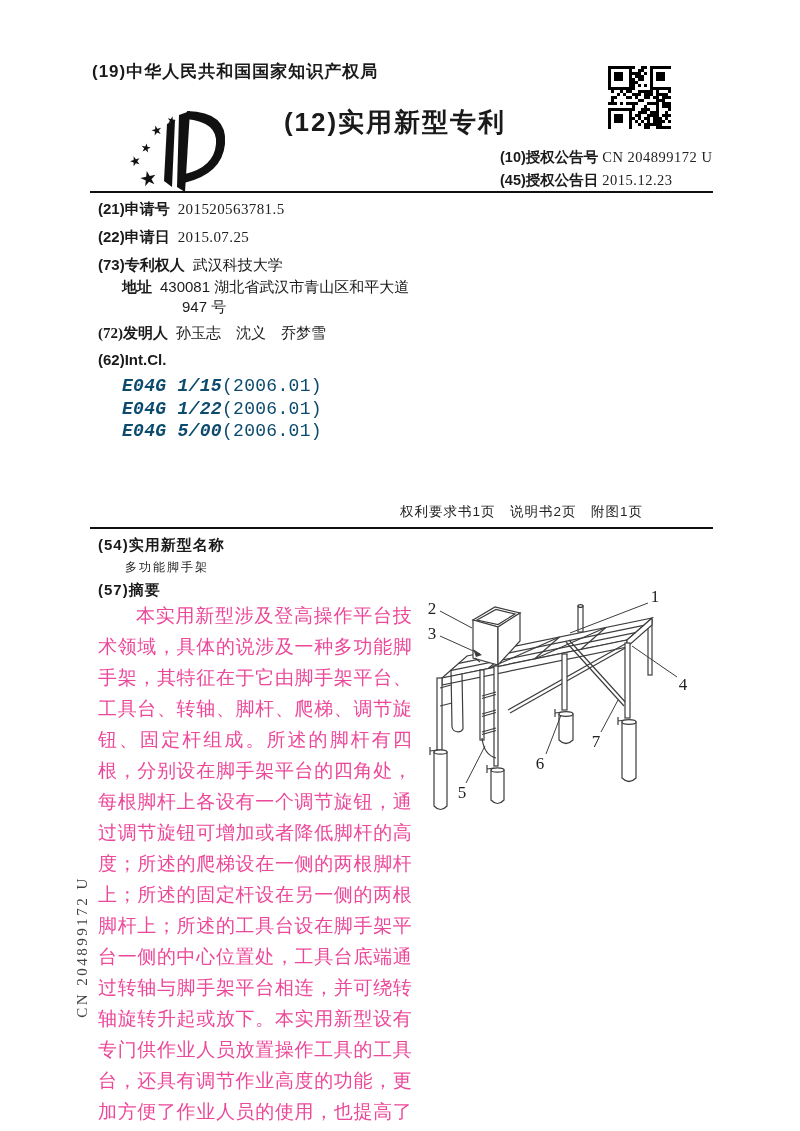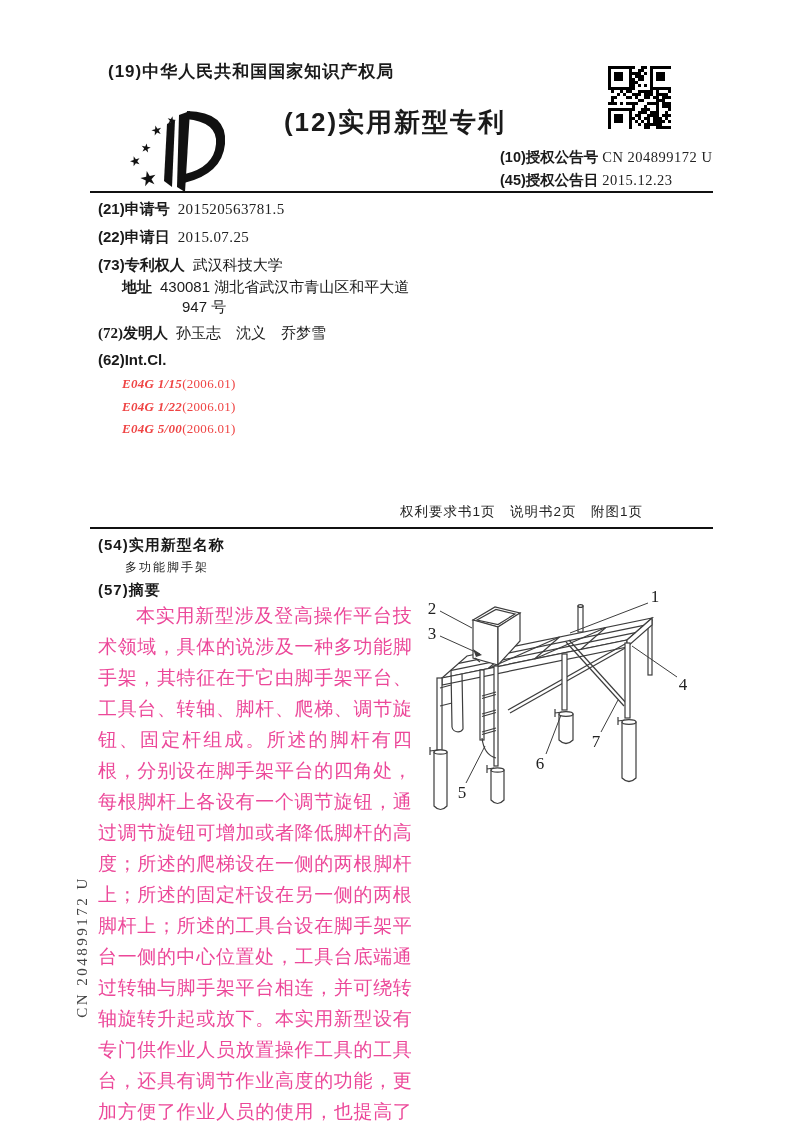--- a/index.html
+++ b/index.html
@@ -1,28 +1,28 @@
 <!DOCTYPE html>
 <html><head>
 <meta charset="utf-8">
 <style>
   html,body{margin:0;padding:0;background:#fff;}
   body{width:800px;height:1131px;position:relative;font-family:"Liberation Sans",sans-serif;color:#1a1a1a;}
   .abs{position:absolute;}
   .b{font-weight:bold;}
-  .office{left:108px;top:60px;font-size:17px;font-weight:bold;letter-spacing:1px;}
+  .office{left:92px;top:60px;font-size:17px;font-weight:bold;letter-spacing:1px;}
   .doc-title{left:250px;top:105px;width:290px;text-align:center;font-size:26px;font-weight:bold;letter-spacing:2px;}
   .pubrow{left:500px;font-size:14.5px;white-space:nowrap;}
   .pubrow .val{font-family:"Liberation Serif",serif;font-weight:normal;color:#222;letter-spacing:.5px;}
   .rule{left:90px;width:623px;border-top:2px solid #111;height:0;}
   .biblio{font-size:15px;white-space:nowrap;}
   .biblio .lbl{font-weight:bold;margin-right:8px;}
   .biblio .val{font-family:"Liberation Serif",serif;letter-spacing:.4px;color:#222;}
   .indent1{left:122px;}
-  .cls{font-family:Liberation Serif, serif;font-style:italic;font-weight:bold;font-size:13px;letter-spacing:.3px;color:#ef4444;}
+  .cls{font-family:Liberation Mono, monospace;font-style:italic;font-weight:bold;font-size:18px;letter-spacing:.3px;color:#0c4a6e;}
   .cls .ver{font-style:normal;font-weight:normal;}
   .pagesinfo{left:400px;top:503px;width:313px;text-align:left;font-size:13.5px;letter-spacing:1px;color:#222;}
   .sec-label{left:98px;font-size:15px;font-weight:bold;letter-spacing:1px;}
   .inv-title{left:125px;top:559px;font-size:12px;letter-spacing:2px;}
   .abstract{left:98px;top:600px;width:314px;font-size:19px;line-height:31px;text-align:justify;text-indent:2em;color:#ec4899;letter-spacing:.2px;}
   .vcode{left:82px;top:947px;transform:translate(-50%,-50%) rotate(-90deg);white-space:nowrap;font-family:"Liberation Serif",serif;font-size:15px;letter-spacing:2.5px;color:#444;}
   svg text{font-family:"Liberation Serif",serif;}
 </style>
 </head>
 <body>

